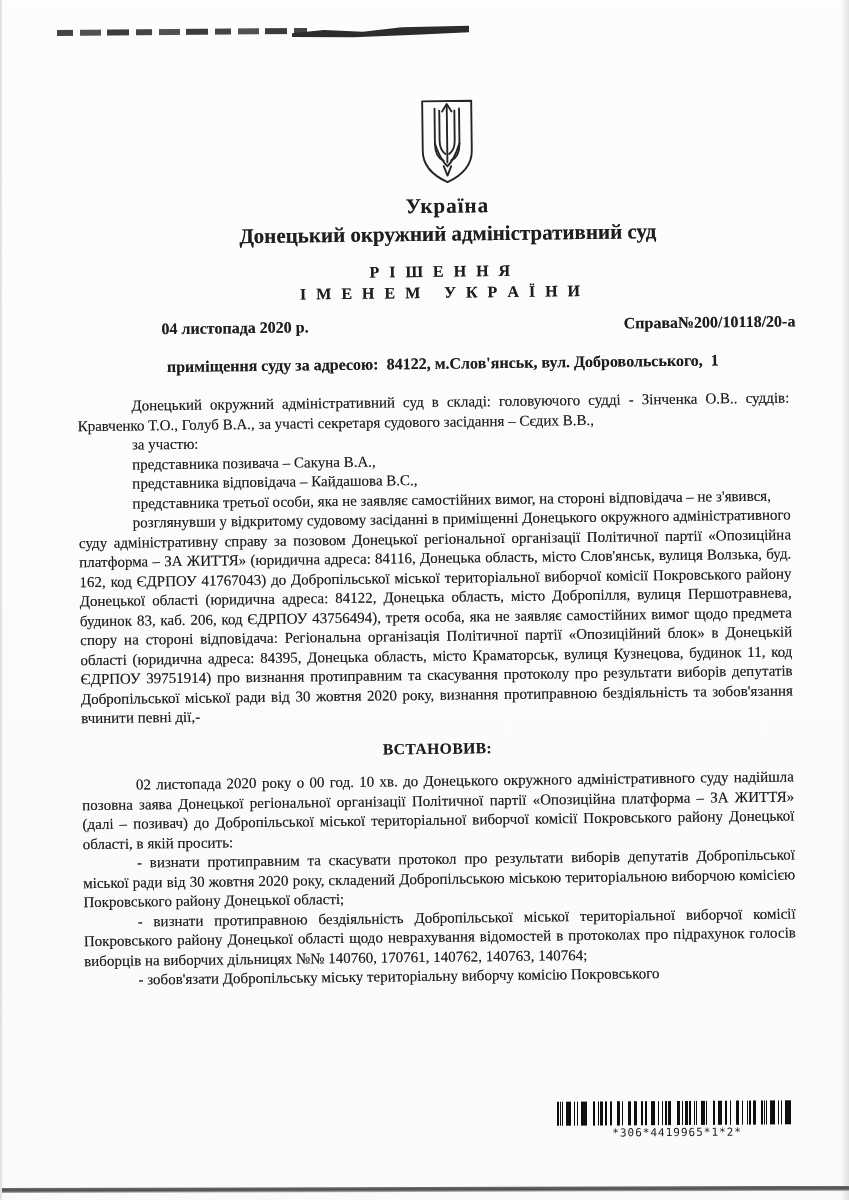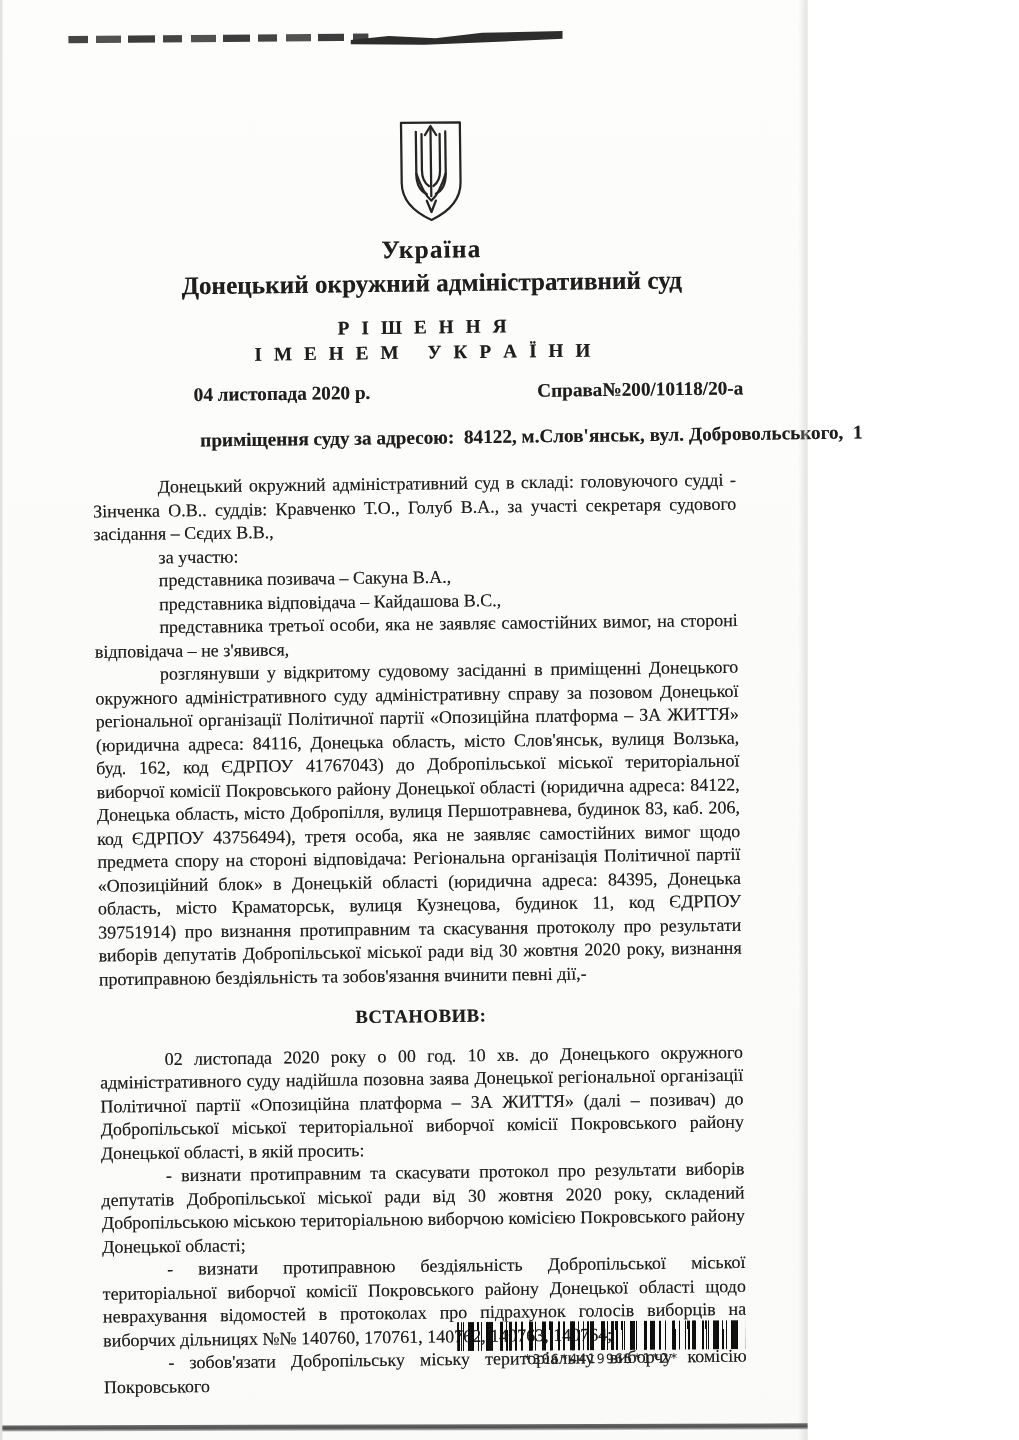--- a/index.html
+++ b/index.html
@@ -5,21 +5,21 @@
   html, body {
     margin: 0;
     padding: 0;
     width: 849px;
     height: 1200px;
     overflow: hidden;
     background: #ffffff;
   }
   .page {
     position: relative;
-    width: 673px;
+    width: 849px;
     height: 1200px;
     background: linear-gradient(180deg, #fdfdfc 0%, #fbfbf9 60%, #fafaf8 100%);
     border-left: 2px solid #e2e2e0;
     box-sizing: border-box;
     font-family: "Liberation Serif", "DejaVu Serif", serif;
     color: #1f1d1d;
   }
   
   .smudge { position: absolute; top: 22px; left: 55px; width: 412px; height: 18px; }
   .smudge .dashes {

